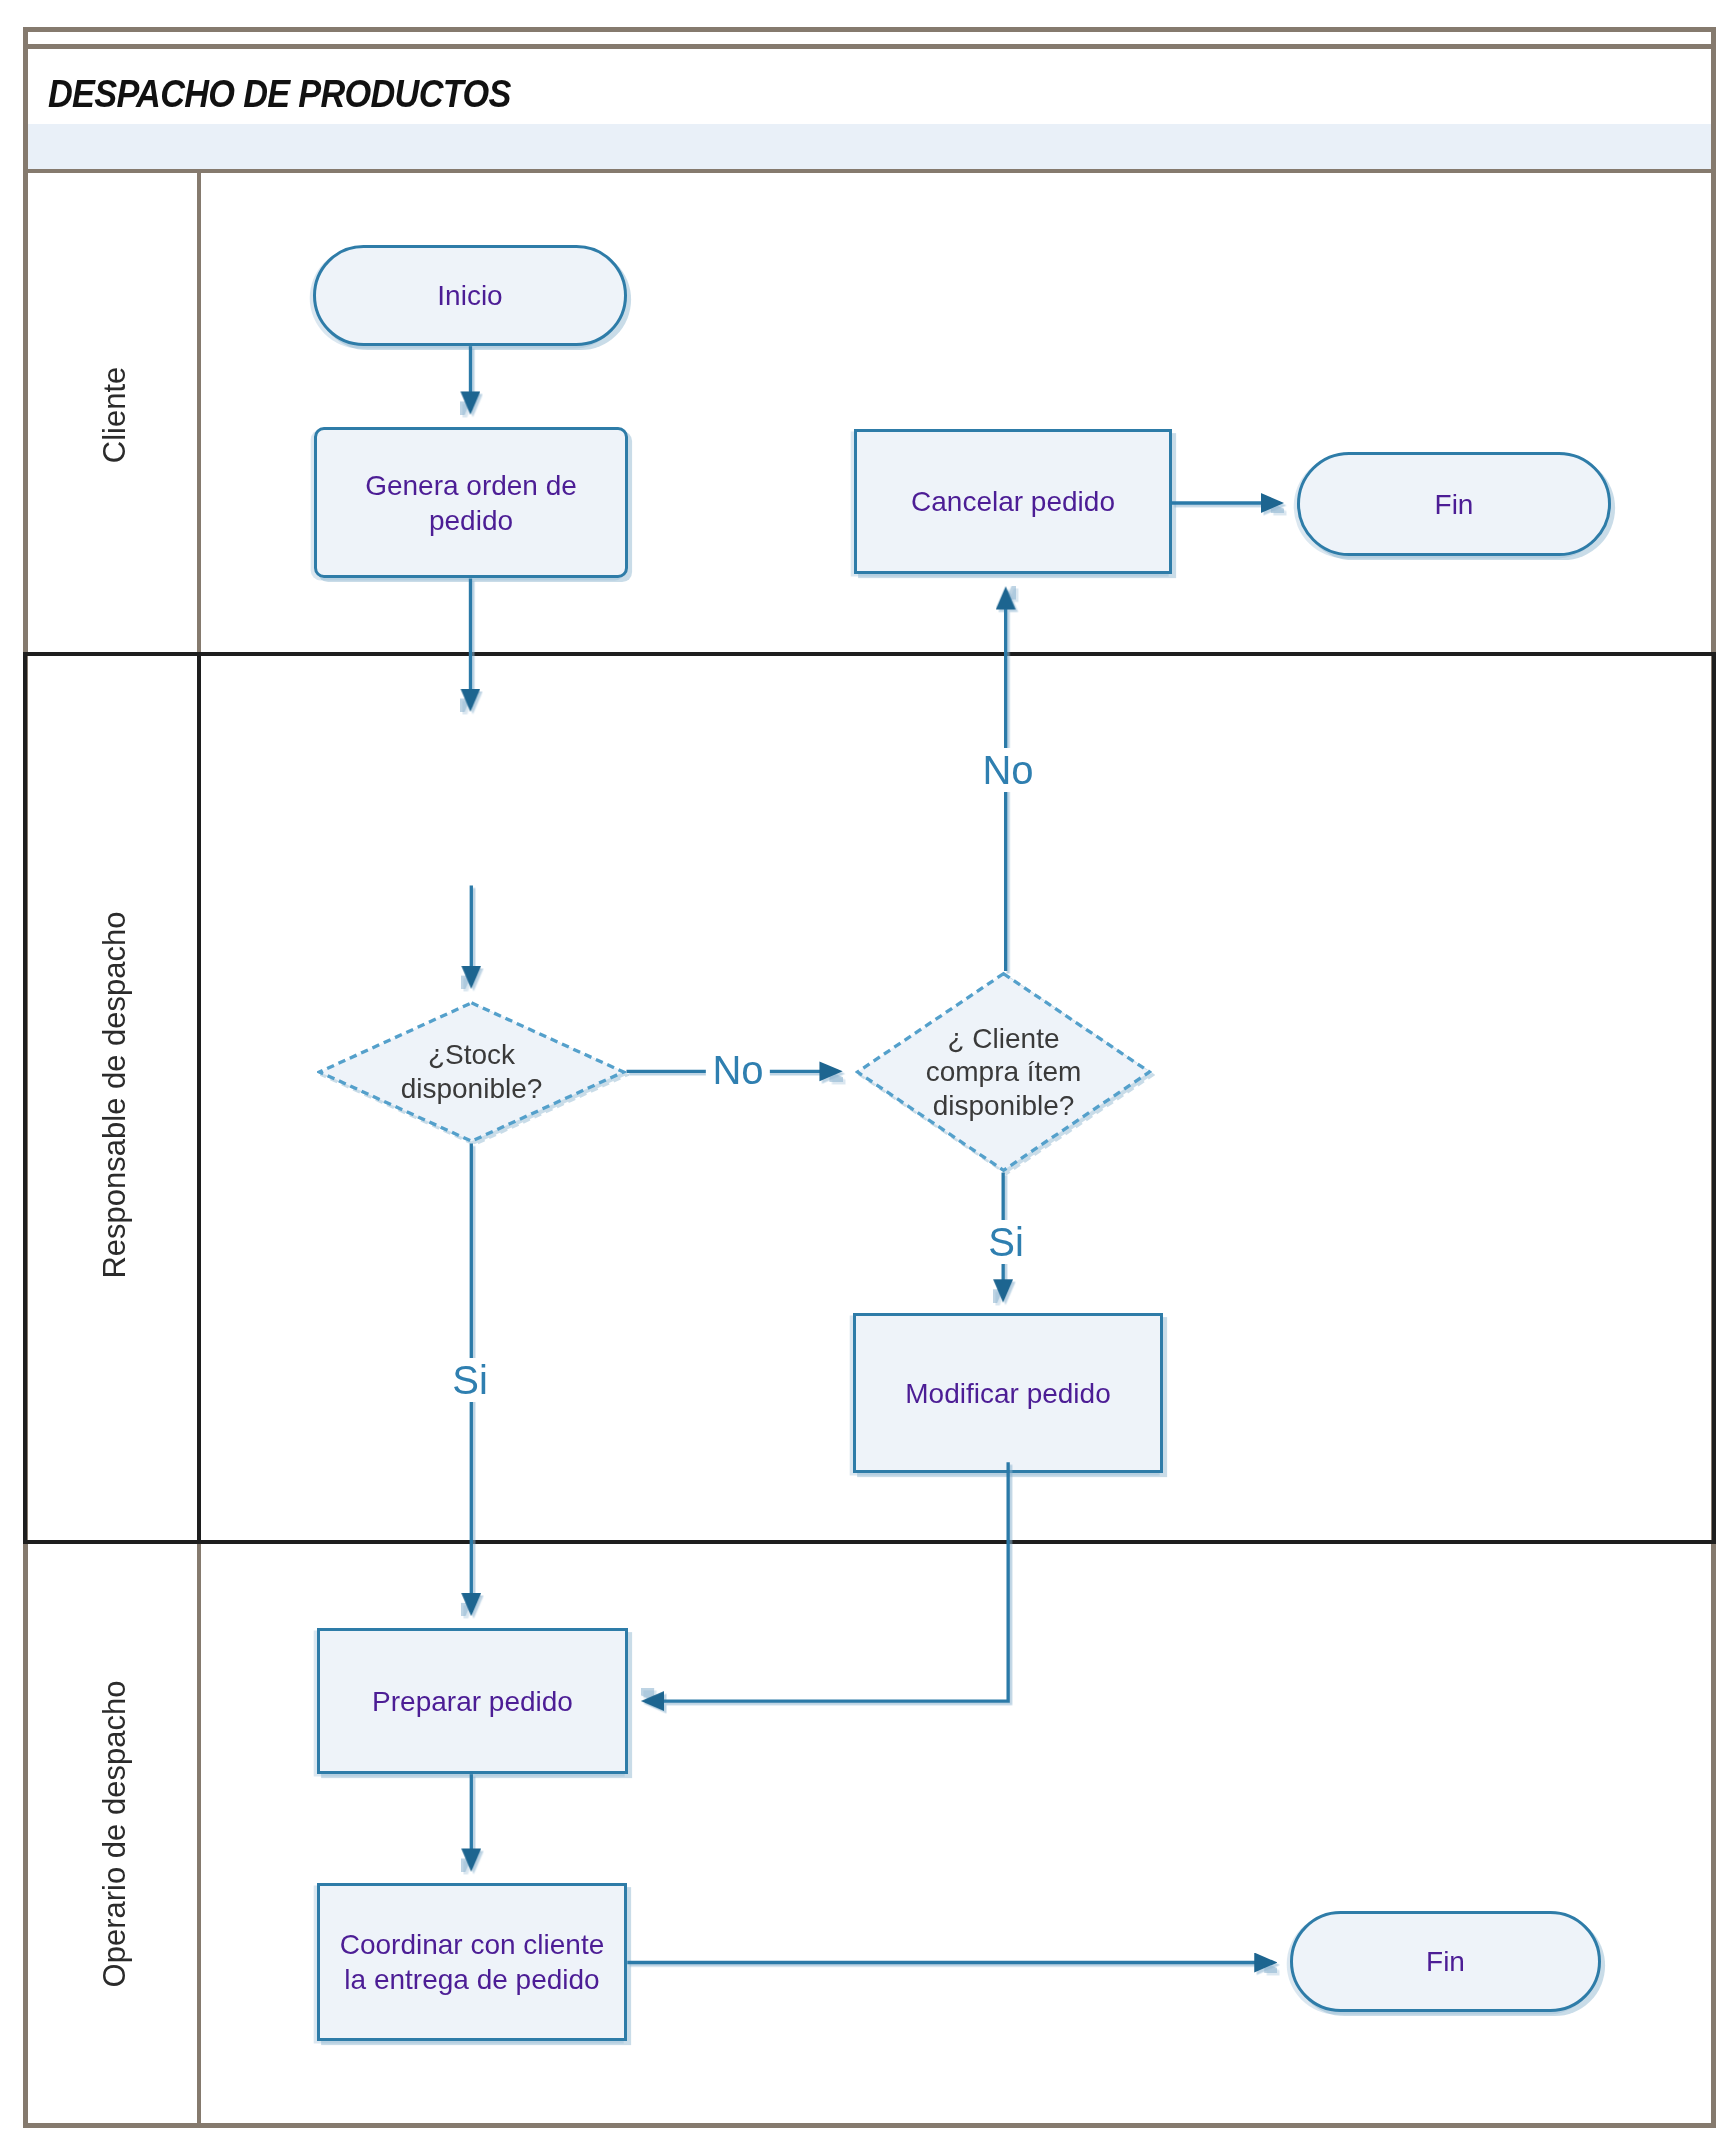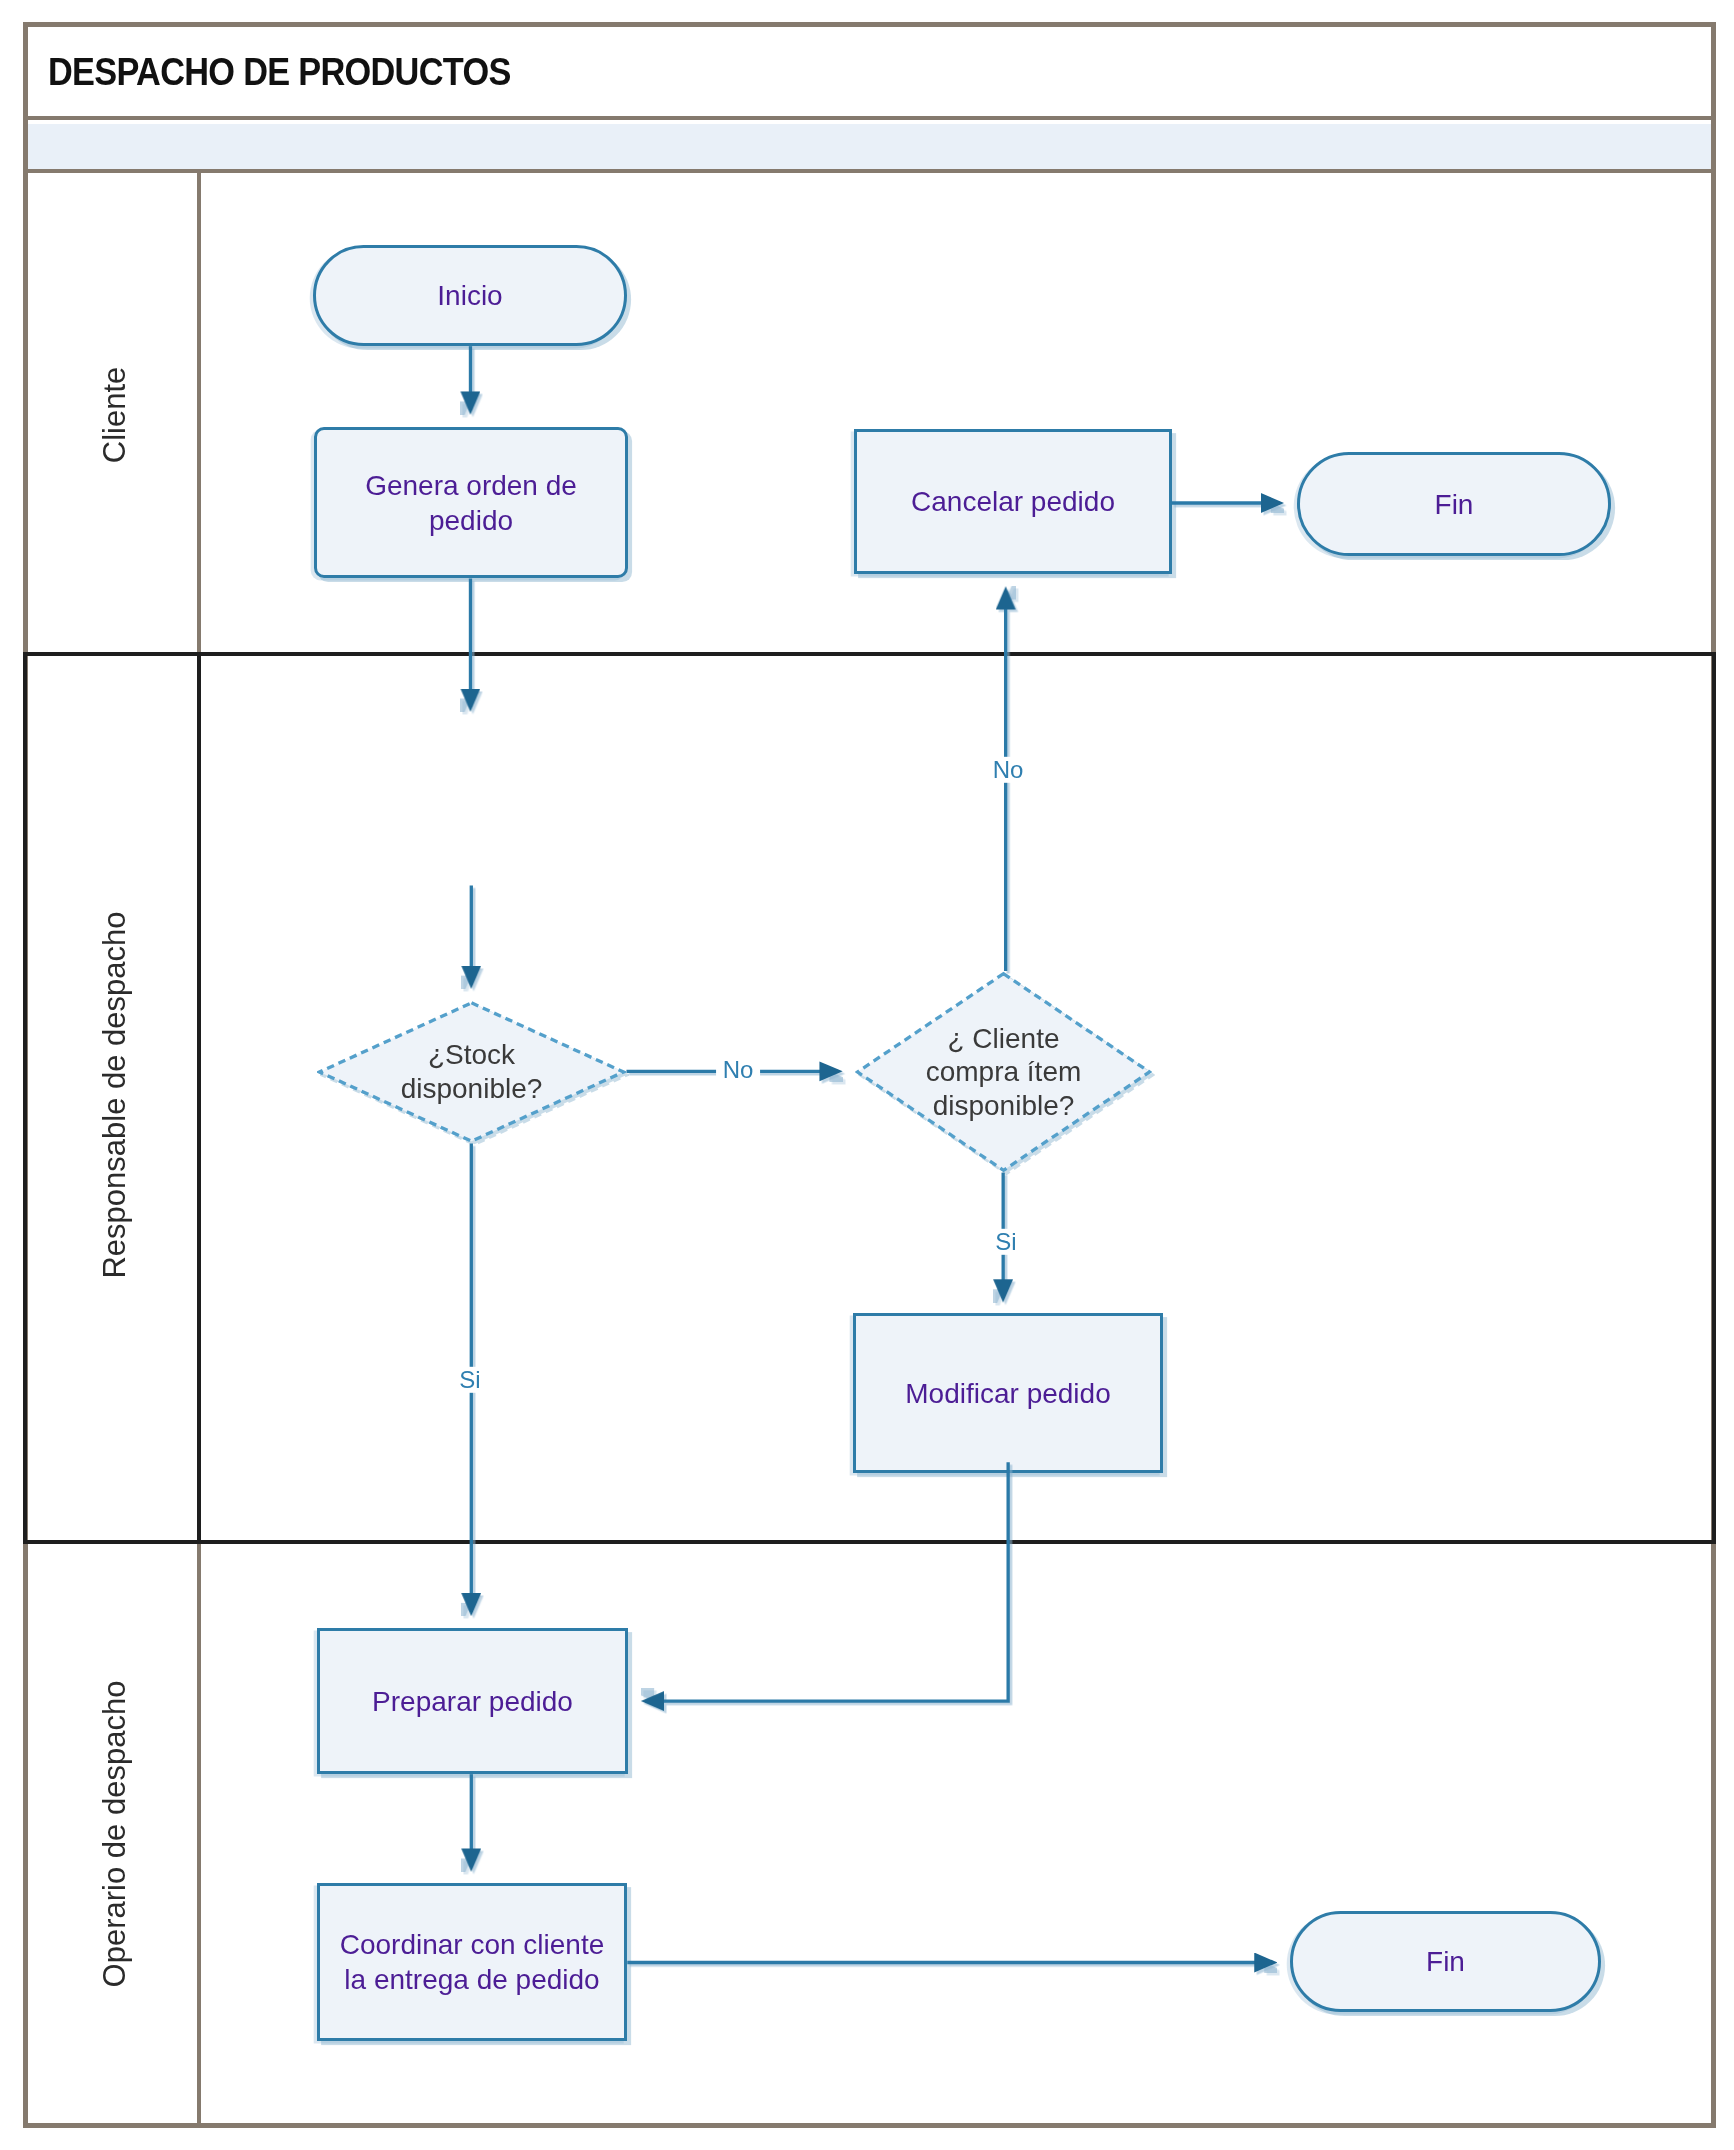--- a/index.html
+++ b/index.html
@@ -6,23 +6,23 @@
   #canvas{
     position:relative;width:1735px;height:2151px;background:#ffffff;
     font-family:"Liberation Sans", sans-serif;color:#3a3a3a;overflow:hidden;
   }
   
   .frame{
     position:absolute;left:23px;top:26.6px;width:1693px;height:2101px;
     border:5px solid #857a6e;box-sizing:border-box;background:#ffffff;
   }
   .title-row{
-    position:absolute;left:23px;top:22px;width:1693px;height:98px;
+    position:absolute;left:23px;top:44px;width:1693px;height:98px;
     box-sizing:border-box;border:5px solid #857a6e;border-bottom:4.1px solid #857a6e;
-    display:flex;align-items:center;background:#ffffff;
+    display:flex;align-items:center;background:#ffffff;font-style:italic;
   }
   .title-text{
     font-size:39px;font-weight:bold;color:#111111;letter-spacing:-0.8px;
     transform:scaleX(0.88);transform-origin:left center;margin-left:20px;white-space:nowrap;
   }
   .strip-row{
     position:absolute;left:28px;top:124px;width:1683px;height:45px;
     background:#e9f0f8;border-bottom:4.1px solid #857a6e;
   }
   .label-col-line{
@@ -58,21 +58,21 @@
     position:absolute;left:0;top:0;width:100%;height:100%;
     display:flex;align-items:center;justify-content:center;text-align:center;
     font-size:28px;line-height:1.2;color:#3a3a3a;
   }
   .diamond-text > div{margin:0 auto;}
   
   #edges{position:absolute;left:0;top:0;width:1735px;height:2151px;pointer-events:none;}
   #edges path, #edges line{filter:drop-shadow(3px 3px 0 rgba(136,177,205,0.55));}
   .edge-label{
     position:absolute;transform:translate(-50%,-50%);
-    background:#ffffff;color:#2f7fb0;font-size:24px;padding:0 6.6px;line-height:1.1;
+    background:#ffffff;color:#2f7fb0;font-size:40px;padding:0 6.6px;line-height:1.1;
   }
 </style>
 </head>
 <body>
 
 <div id="canvas">
 
   <div class="frame"></div>
   <div class="title-row">
     <div class="title-text">DESPACHO DE PRODUCTOS</div>

